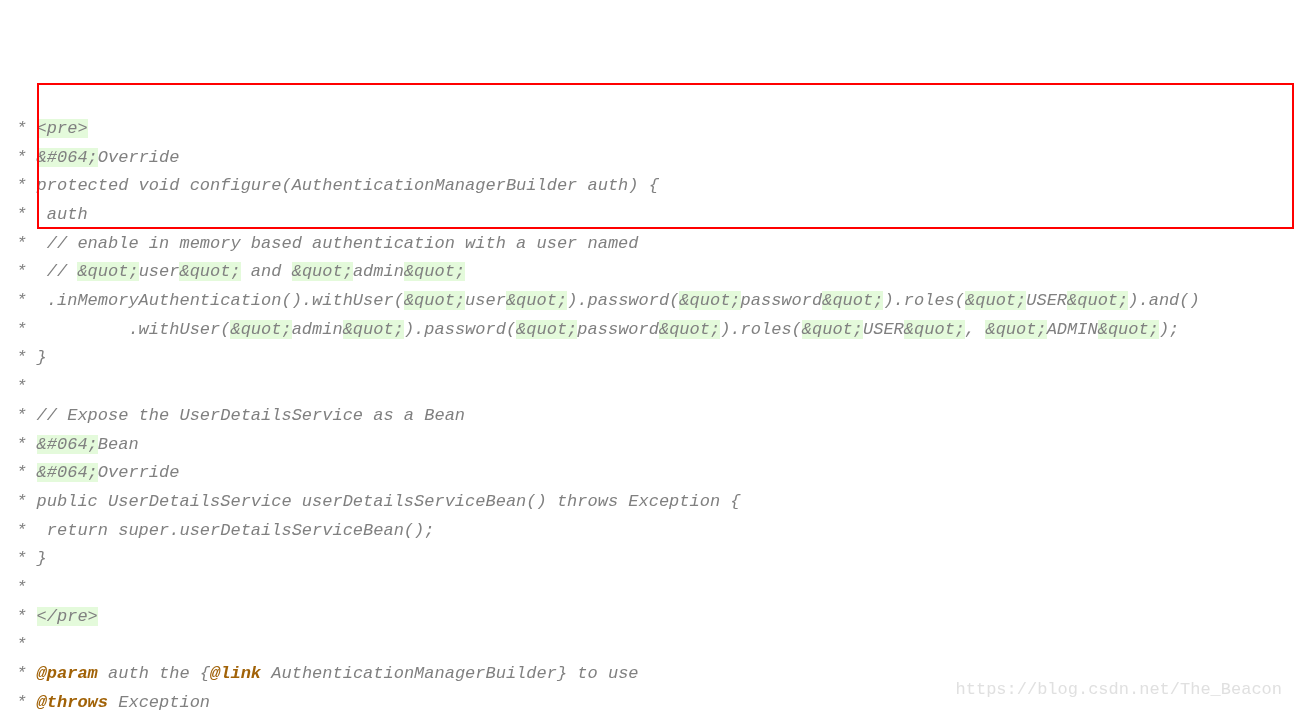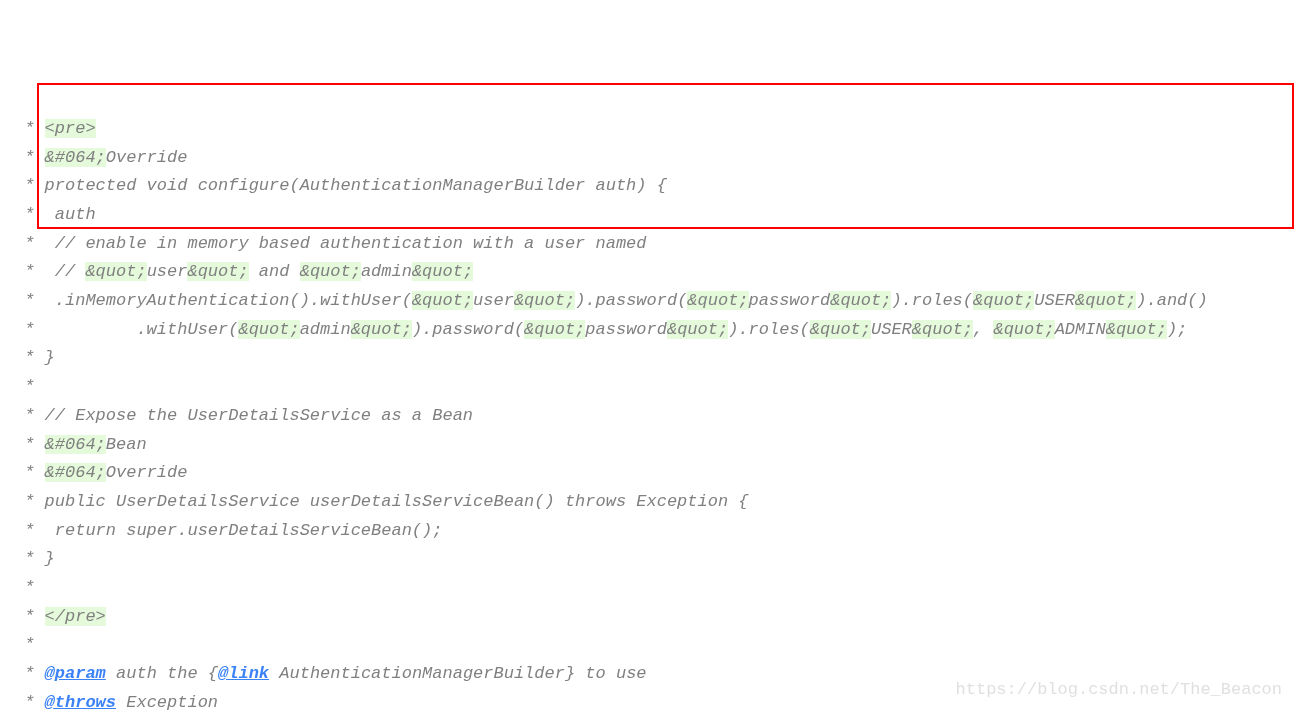--- a/index.html
+++ b/index.html
@@ -11,24 +11,24 @@
   color: #808080;
   line-height: 28.7px;
   white-space: pre;
   overflow: hidden;
   width: 1296px;
   height: 715px;
   position: relative;
 }
 .code-line {
   display: block;
-  padding-left: 14px;
+  padding-left: 6px;
 }
 .hl-green { background: #e4fadb; }
-.tag-link { color: #3b82f6; font-weight: bold; text-decoration: underline; }
+.tag-link { color: #a16207; font-weight: bold; }
 .param-name { color: #808080; font-weight: normal; }
 .red-box {
   position: absolute;
   left: 37px;
   top: 83px;
   width: 1257px;
   height: 146px;
   border: 2px solid #ff0000;
   pointer-events: none;
 }

